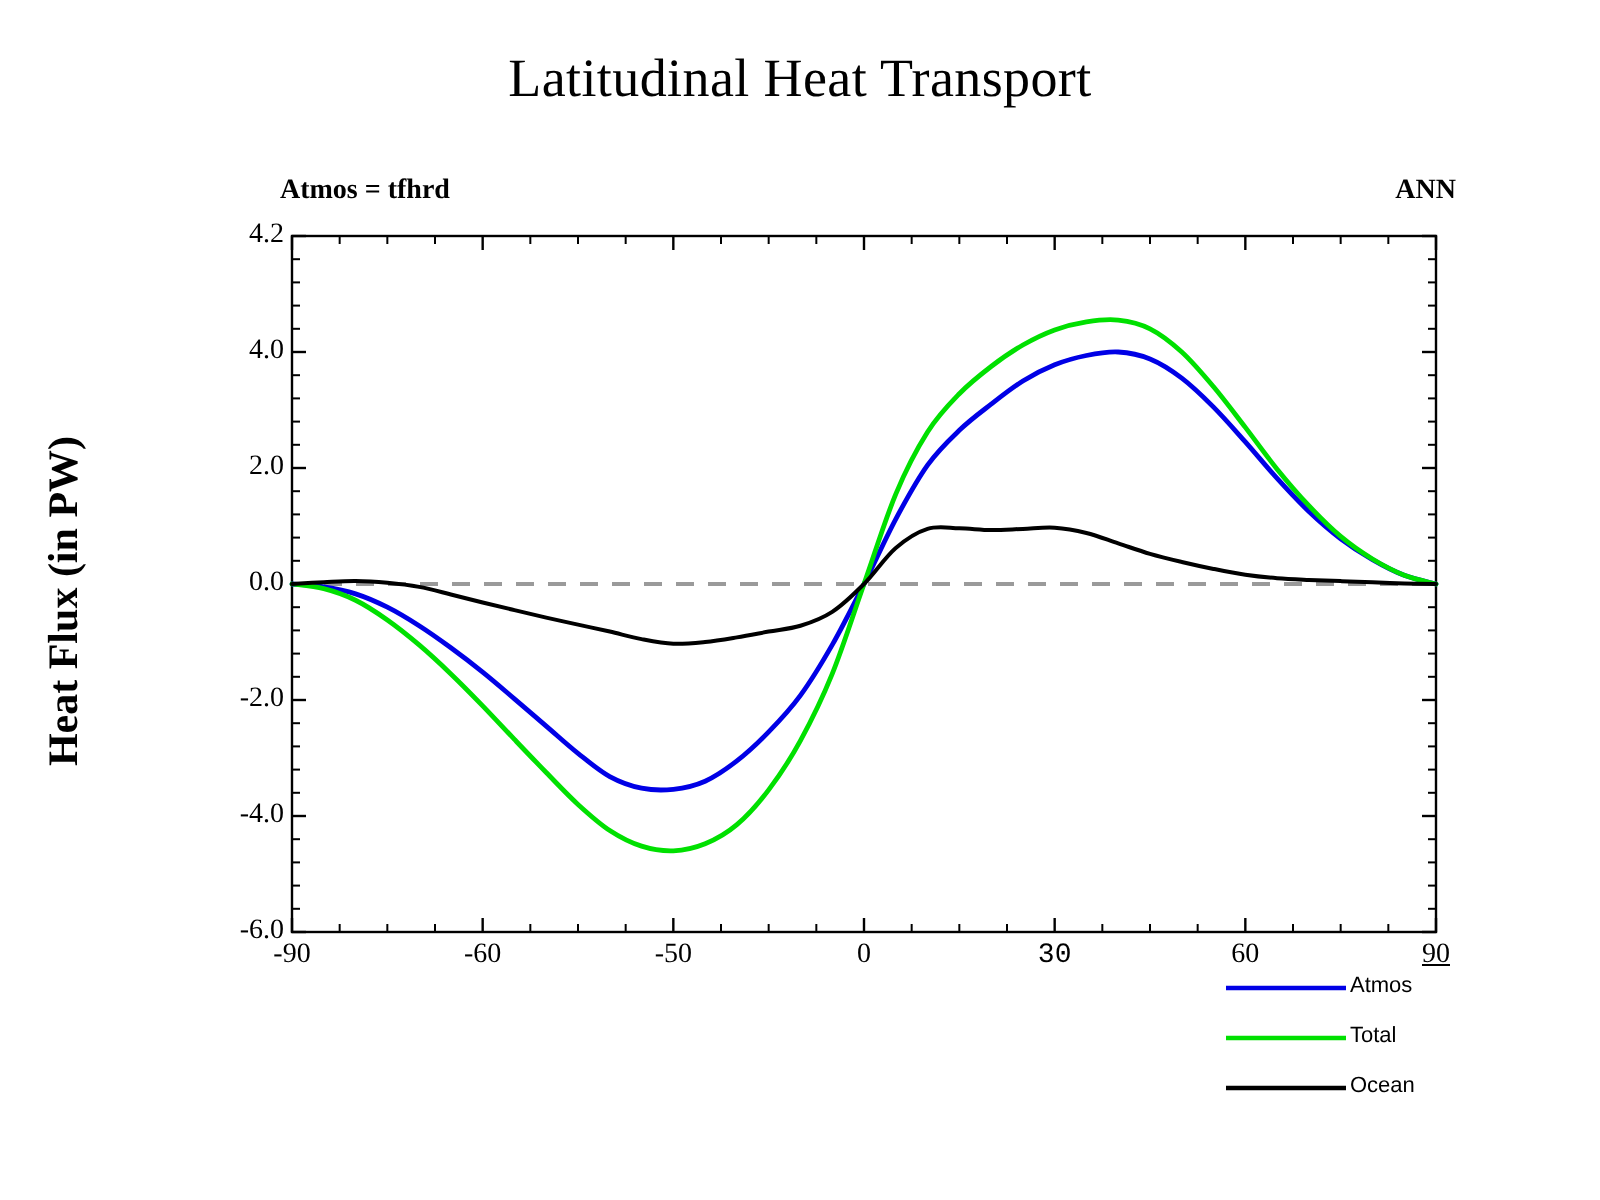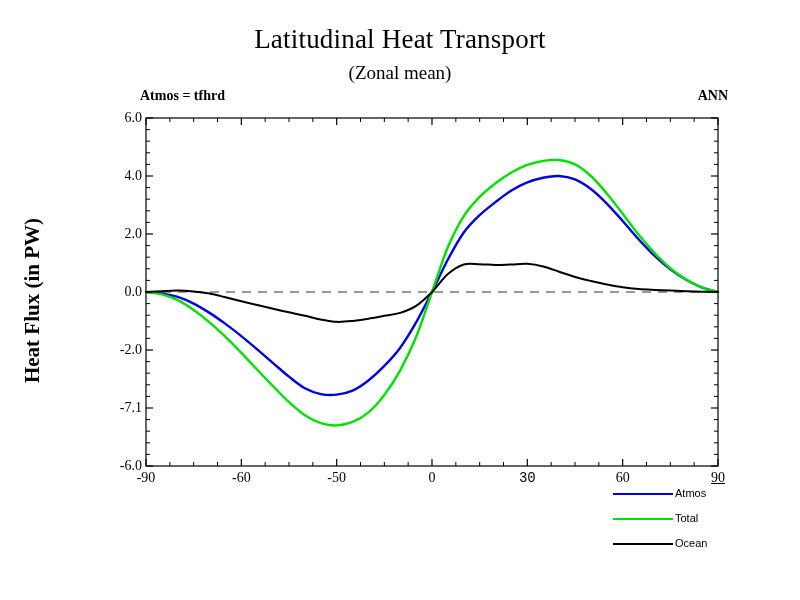--- a/index.html
+++ b/index.html
@@ -112,34 +112,33 @@
     font-family: "Liberation Sans", sans-serif;
   }
   svg { display: block; }
 </style>
 </head>
 <body>
 
 <div id="figure">
 
   <div class="title" id="main-title">Latitudinal Heat Transport</div>
-  <div class="title" id="sub-title">(Zonal mean)</div>
   <div id="expt-label">Atmos = tfhrd</div>
   <div id="season-label">ANN</div>
 
   <div id="ylabel">Heat Flux (in PW)</div>
 
   <div id="ytick-holder">
       <div class="ytick-label" style="top: 466px;">-6.0</div>
-      <div class="ytick-label" style="top: 408px;">-7.1</div>
+      <div class="ytick-label" style="top: 408px;">-4.0</div>
       <div class="ytick-label" style="top: 350px;">-2.0</div>
       <div class="ytick-label" style="top: 292px;">0.0</div>
       <div class="ytick-label" style="top: 234px;">2.0</div>
       <div class="ytick-label" style="top: 176px;">4.0</div>
-      <div class="ytick-label" style="top: 118px;">6.0</div>
+      <div class="ytick-label" style="top: 118px;">4.2</div>
     </div>
   <div id="xtick-holder">
       <div class="xtick-label" style="left: 116px;">-90</div>
       <div class="xtick-label" style="left: 211.333px;">-60</div>
       <div class="xtick-label" style="left: 306.667px;">-50</div>
       <div class="xtick-label" style="left: 402px;">0</div>
       <div class="xtick-label" style="left: 497.333px; font-family: Liberation Mono, monospace;">30</div>
       <div class="xtick-label" style="left: 592.667px;">60</div>
       <div class="xtick-label" style="left: 688px; text-decoration: underline;">90</div>
     </div>

